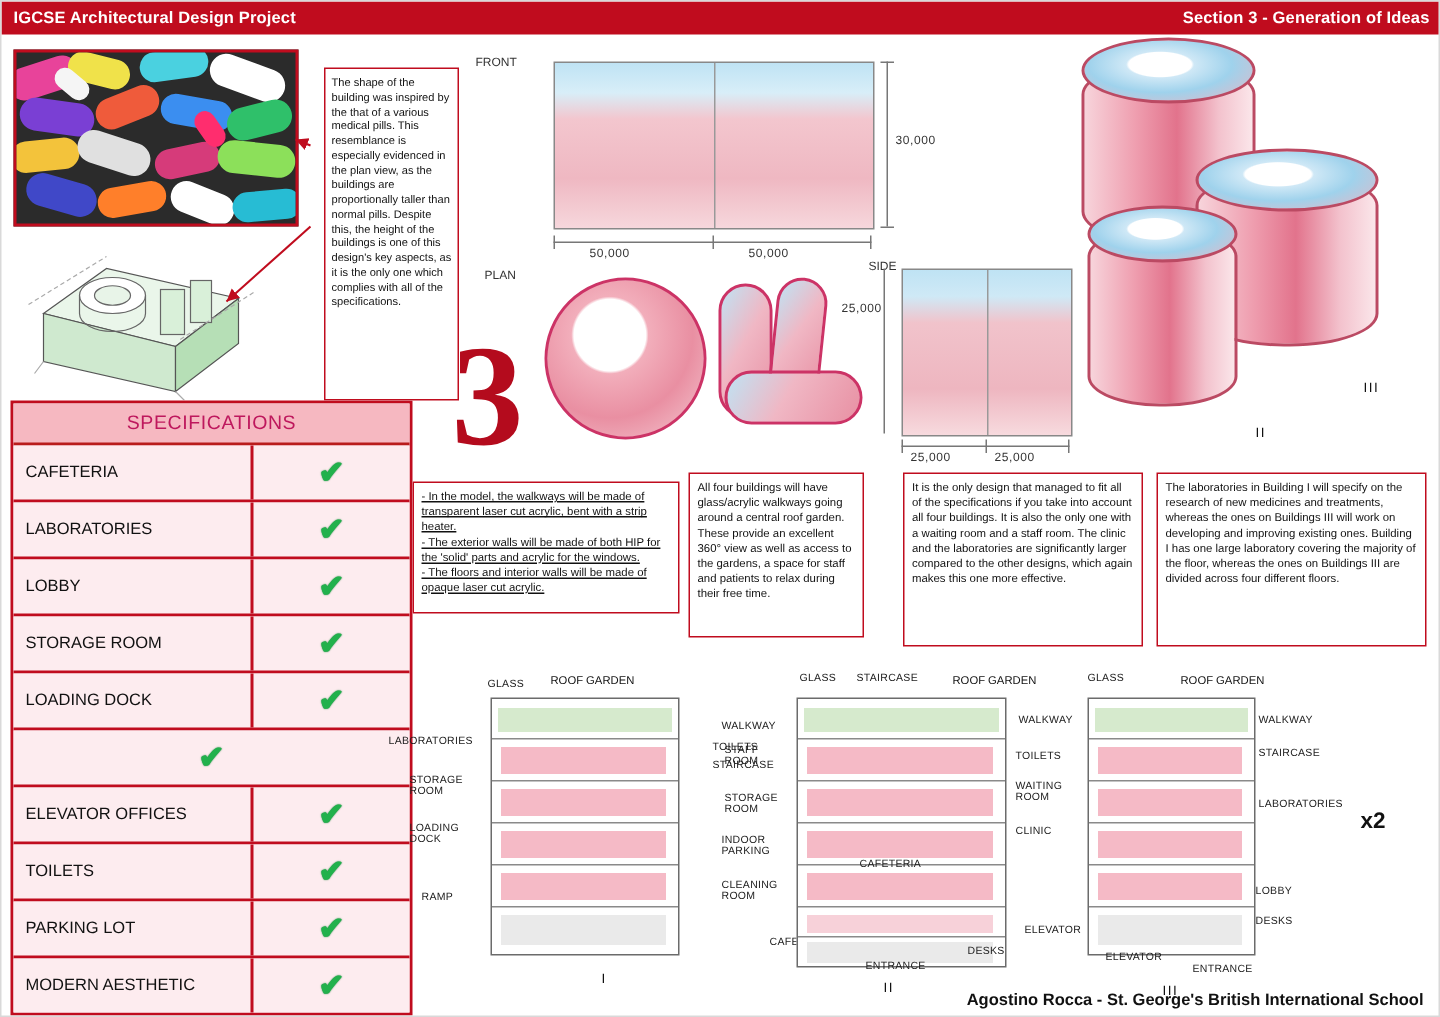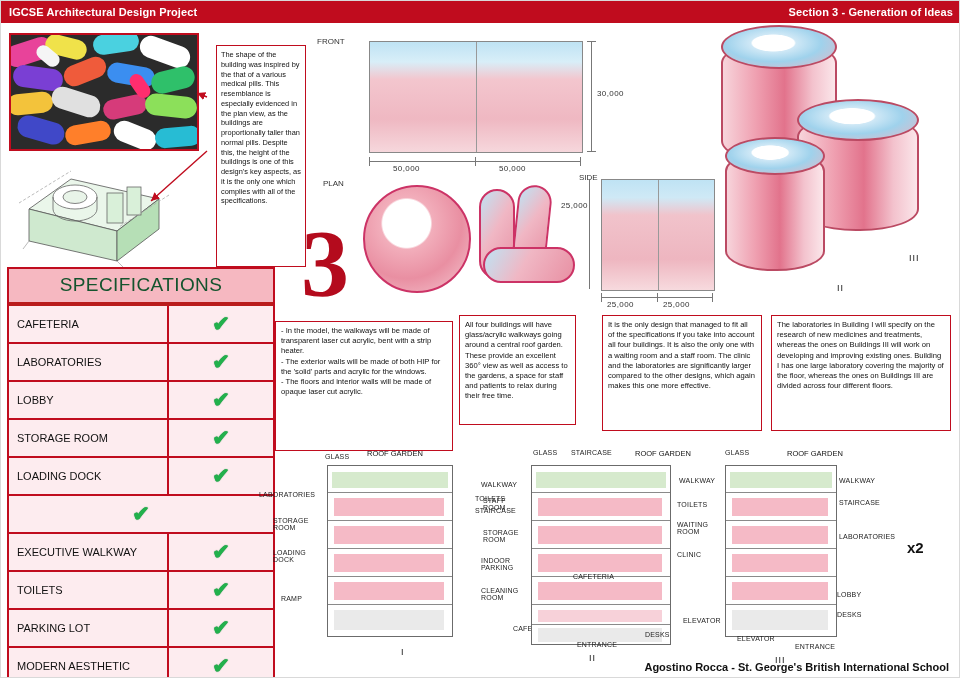--- a/index.html
+++ b/index.html
@@ -83,25 +83,25 @@
   .spec {
     position: absolute;
     left: 6px; top: 266px;
     width: 268px;
     border: 2px solid #c00c1e;
     box-sizing: border-box;
     background: #fff;
   }
   .spec-title {
     background: #f6b8c1;
-    color: #14532d;
+    color: #be185d;
     text-align: center;
-    font-size: 19px;
+    font-size: 13px;
     padding: 5px 0 6px;
-    border-bottom: 4px solid #b91c1c;
+    border-bottom: 2px solid #b91c1c;
     letter-spacing: .4px;
   }
   .spec-row {
     display: flex;
     height: 36px;
     border-bottom: 2px solid #c00c1e;
     background: #fdecef;
   }
   .spec-row:last-child { border-bottom: none; }
   .spec-label {
@@ -308,21 +308,21 @@
       <div class="spec-check">✔</div>
     </div>
     <div class="spec-row">
       <div class="spec-label">LOADING DOCK</div>
       <div class="spec-check">✔</div>
     </div>
     <div class="spec-row">
       <div class="spec-check">✔</div>
     </div>
     <div class="spec-row">
-      <div class="spec-label">EXECUTIVE WALKWAY</div>
+      <div class="spec-label">ELEVATOR OFFICES</div>
       <div class="spec-check">✔</div>
     </div>
     <div class="spec-row">
       <div class="spec-label">TOILETS</div>
       <div class="spec-check">✔</div>
     </div>
     <div class="spec-row">
       <div class="spec-label">PARKING LOT</div>
       <div class="spec-check">✔</div>
     </div>
@@ -376,21 +376,21 @@
       <div class="cylinder" style="left:96px;top:84px;width:118px;height:112px;border-radius:59px/22px;"></div>
       <div class="cyl-top" style="left:96px;top:68px;width:118px;height:38px;"></div>
       <div class="cylinder" style="left:24px;top:120px;width:96px;height:116px;border-radius:48px/20px;"></div>
       <div class="cyl-top" style="left:24px;top:106px;width:96px;height:34px;"></div>
       <div class="rnum" style="left:208px;top:222px;">III</div>
       <div class="rnum" style="left:136px;top:252px;">II</div>
     </div>
   </div>
 
   <div class="textboxes">
-    <div class="tbox" style="left:0px;top:8px;width:178px;height:130px;white-space:pre-line;">-  In the model, the walkways will be made of transparent laser cut acrylic, bent with a strip heater.
+    <div class="tbox" style="left:0px;top:8px;width:178px;height:88px;white-space:pre-line;text-decoration:underline;">-  In the model, the walkways will be made of transparent laser cut acrylic, bent with a strip heater.
 -  The exterior walls will be made of both HIP for the 'solid' parts and acrylic for the windows.
 -  The floors and interior walls will be made of opaque laser cut acrylic.</div>
     <div class="tbox" style="left:184px;top:2px;width:117px;height:110px;">All four buildings will have glass/acrylic walkways going around a central roof garden. These provide an excellent 360° view as well as access to the gardens, a space for staff and patients to relax during their free time.</div>
     <div class="tbox" style="left:327px;top:2px;width:160px;height:116px;">It is the only design that managed to fit all of the specifications if you take into account all four buildings. It is also the only one with a waiting room and a staff room. The clinic and the laboratories are significantly larger compared to the other designs, which again makes this one more effective.</div>
     <div class="tbox" style="left:496px;top:2px;width:180px;height:116px;">The laboratories in Building I will specify on the research of new medicines and treatments, whereas the ones on Buildings III will work on developing and improving existing ones. Building I has one large laboratory covering the majority of the floor, whereas the ones on Buildings III are divided across four different floors.</div>
   </div>
 
   <div class="sections">
 
     <div class="bld" style="left:68px;top:26px;width:124px;height:170px;">

